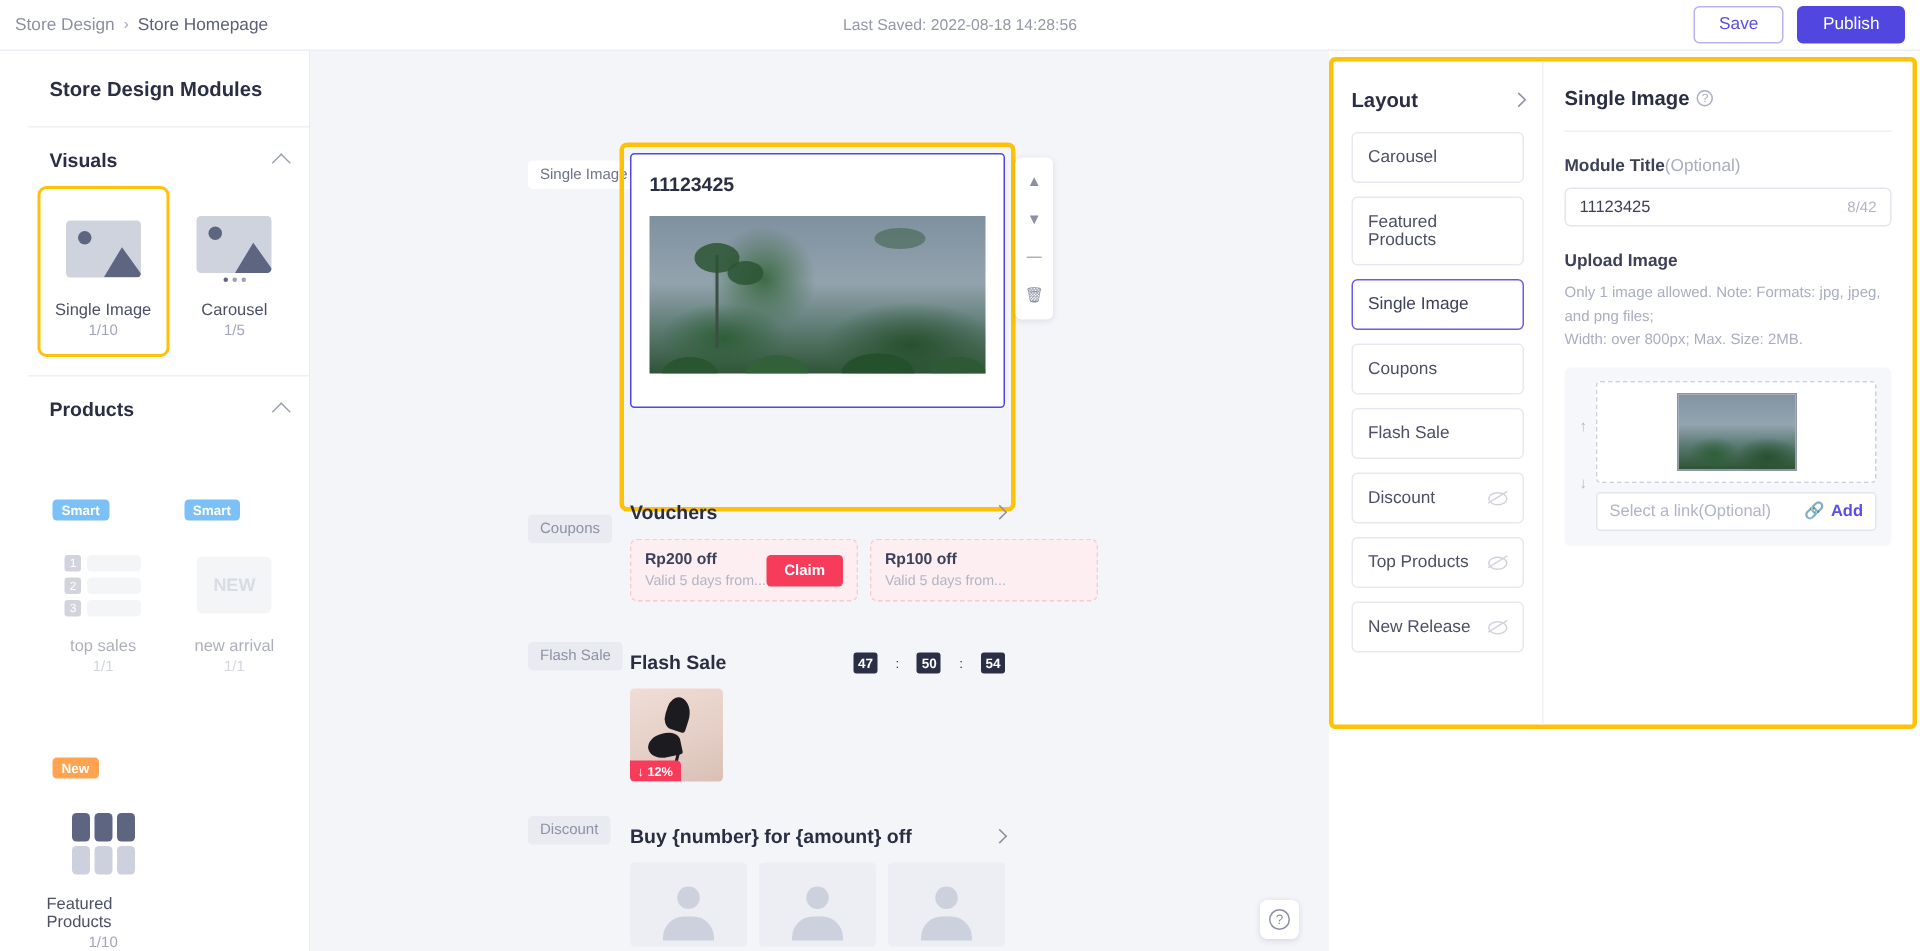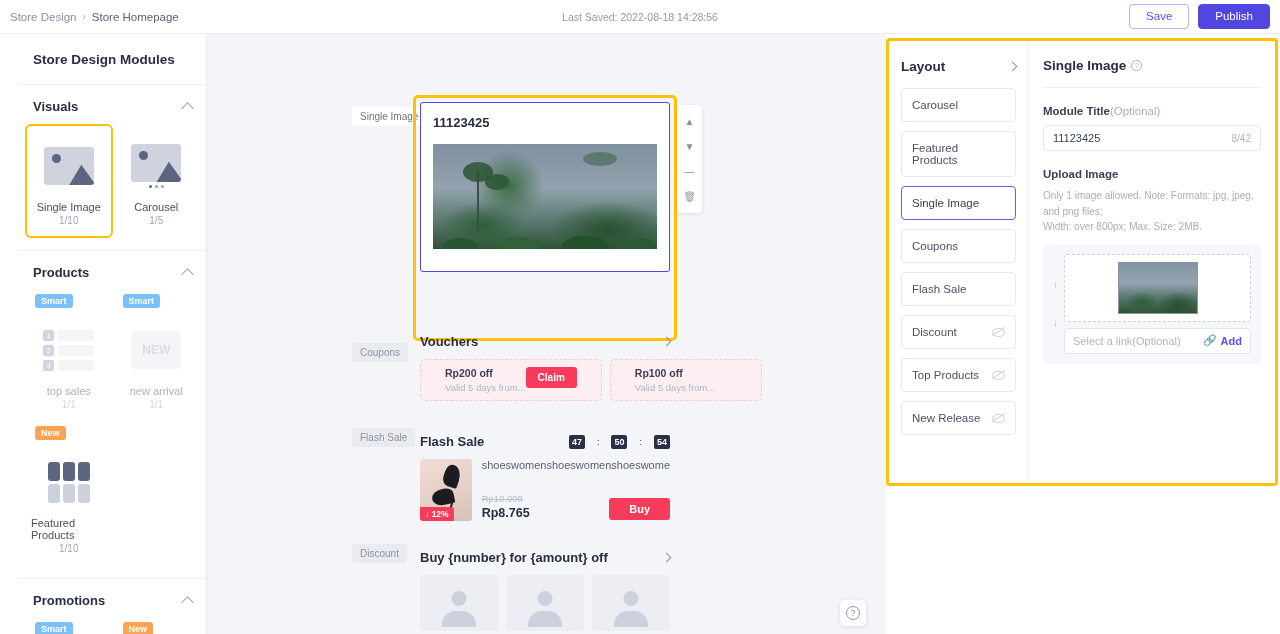--- a/index.html
+++ b/index.html
@@ -49,21 +49,21 @@
   .thumb { height: 56px; display: flex; align-items: center; justify-content: center; }
   .ph-img { width: 50px; height: 38px; background: #ced3de; border-radius: 3px; position: relative; overflow: hidden; }
   .ph-img::before { content: ""; position: absolute; left: 8px; top: 7px; width: 9px; height: 9px; border-radius: 50%; background: #5d6580; }
   .ph-img::after { content: ""; position: absolute; right: -2px; bottom: 0; width: 38px; height: 22px;
                    background: #5d6580; clip-path: polygon(30% 100%, 62% 8%, 100% 100%); }
   .dots { display: flex; gap: 3px; justify-content: center; margin-top: 3px; }
   .dots i { width: 3px; height: 3px; border-radius: 50%; background: #9aa1b5; display: block; }
   .dots i:first-child { background: #5d6580; }
   .sb-name { font-size: 11px; color: #4b5066; margin-top: 7px; }
   .sb-count { font-size: 10px; color: #a0a5b8; margin-top: 2px; }
-  .tagrow { display: flex; padding: 0 6px; }
+  .tagrow { display: flex; padding: 0 6px; margin-top: 40px; }
   .tagcell { width: 50%; padding-left: 10px; }
   .tag { display: inline-block; font-size: 9px; font-weight: bold; color: #fff; border-radius: 3px; padding: 2px 6px; }
   .tag.smart { background: #7cc0f8; }
   .tag.new { background: #ffa351; }
   .rows3 { display: flex; flex-direction: column; gap: 4px; }
   .rows3 div { display: flex; align-items: center; gap: 4px; }
   .rows3 b { width: 11px; height: 11px; background: #9aa1b5; color: #fff; font-size: 8px;
              display: flex; align-items: center; justify-content: center; border-radius: 2px; font-weight: normal; }
   .rows3 s { width: 36px; height: 11px; background: #e6e9ef; border-radius: 3px; display: block; }
   .newbox { width: 50px; height: 38px; background: #e6e9ef; border-radius: 4px; color: #aeb3c4;
@@ -99,22 +99,22 @@
   .sidetools { position: absolute; left: 470px; top: 71px; width: 25px; background: #fff; border-radius: 4px;
                box-shadow: 0 1px 4px rgba(40,50,80,.12); display: flex; flex-direction: column;
                align-items: center; gap: 12px; padding: 10px 0; }
   .sidetools span { width: 13px; height: 13px; display: flex; align-items: center; justify-content: center;
                     color: #8b90a3; font-size: 10px; cursor: pointer; }
   .sec { position: absolute; left: 213px; width: 250px; }
   .sec-head { display: flex; align-items: center; justify-content: space-between; }
   .sec-title { font-size: 13px; font-weight: bold; color: #2a2e43; }
   .arrow-r { width: 7px; height: 7px; border-top: 1.4px solid #8b90a3; border-right: 1.4px solid #8b90a3; transform: rotate(45deg); }
   .vouchers { display: flex; gap: 8px; margin-top: 10px; }
-  .vcard { background: #fdeff1; border: 1px dashed #f7c9d1; border-radius: 5px; padding: 7px 24px;
-           display: flex; align-items: flex-start; justify-content: space-between; min-width: 152px; flex: 0 0 auto; }
+  .vcard { background: #fdeff1; border: 1px dashed #f7c9d1; border-radius: 5px; padding: 7px 9px;
+           display: flex; align-items: center; justify-content: space-between; min-width: 152px; flex: 0 0 auto; }
   .vname { font-size: 10.5px; font-weight: bold; color: #3d4158; }
   .vsub { font-size: 9.5px; color: #b0b5c4; margin-top: 3px; }
   .claim { background: #f63b5b; color: #fff; font-size: 10px; font-weight: bold; border-radius: 3px; padding: 5px 12px; cursor: pointer; }
   .timer { display: flex; align-items: center; gap: 12px; }
   .timer b { background: #2b2f45; color: #fff; font-size: 9px; border-radius: 2px; padding: 2px 3px; }
   .timer i { color: #2b2f45; font-size: 9px; font-style: normal; }
   .fsrow { display: flex; gap: 10px; margin-top: 10px; }
   .fsimg { width: 62px; height: 62px; border-radius: 3px; position: relative; overflow: hidden;
            background: linear-gradient(160deg, #f0ddd6 0%, #e5cfc6 55%, #d9c0b6 100%); }
   .fsimg .heel { position: absolute; background: #1b1b20; }
@@ -359,30 +359,20 @@
             <b>54</b>
         </span>
       </div>
       <div class="fsrow">
         <div class="fsimg">
           <div class="heel" style="left:24px; top:6px; width:16px; height:22px; border-radius:40% 60% 10% 40%; transform:rotate(18deg);"></div>
           <div class="heel" style="left:12px; top:30px; width:22px; height:16px; border-radius:50% 40% 10% 50%; transform:rotate(-12deg);"></div>
           <div class="heel" style="left:30px; top:40px; width:2px; height:16px; transform:rotate(14deg);"></div>
           <div class="fsdisc">↓ <span>12%</span></div>
         </div>
-        <div class="fsinfo">
-          <div class="fsname">shoeswomenshoeswomenshoeswome</div>
-          <div class="fsprice-row">
-            <div>
-              <div class="fsold">Rp10.000</div>
-              <div class="fsnew">Rp8.765</div>
-            </div>
-            <div class="buy">Buy</div>
-          </div>
-        </div>
       </div>
     </div>
 
     <div class="sec" style="top:516px">
       <div class="sec-head">
         <span class="sec-title">Buy {number} for {amount} off</span>
         <span class="arrow-r"></span>
       </div>
       <div class="pgrid">
         <div class="pcell">

